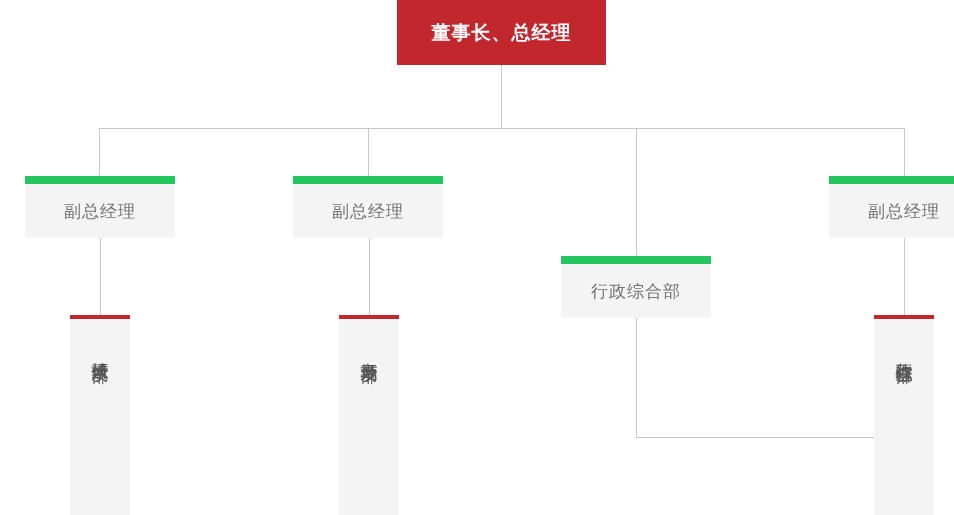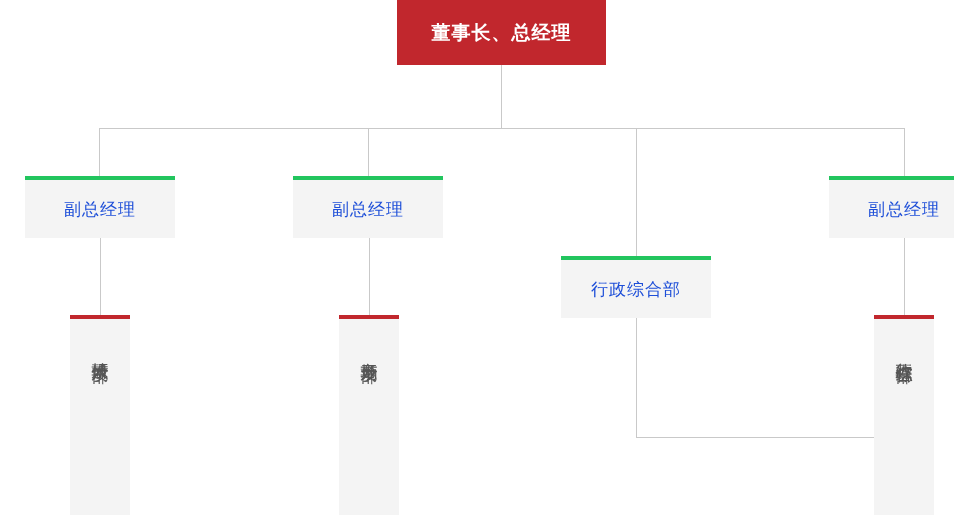--- a/index.html
+++ b/index.html
@@ -42,22 +42,22 @@
     font-size: 19px;
     font-weight: bold;
     letter-spacing: 1px;
     box-sizing: border-box;
   }
 
   
   .node-mid {
     position: absolute;
     background: #f4f4f4;
-    border-top: 4px solid #22c55e;
-    color: #1d4ed8;
+    border-top: 8px solid #22c55e;
+    color: #737373;
     display: flex;
     align-items: center;
     justify-content: center;
     font-size: 17px;
     letter-spacing: 1px;
     box-sizing: border-box;
   }
 
   
   .node-dept {

